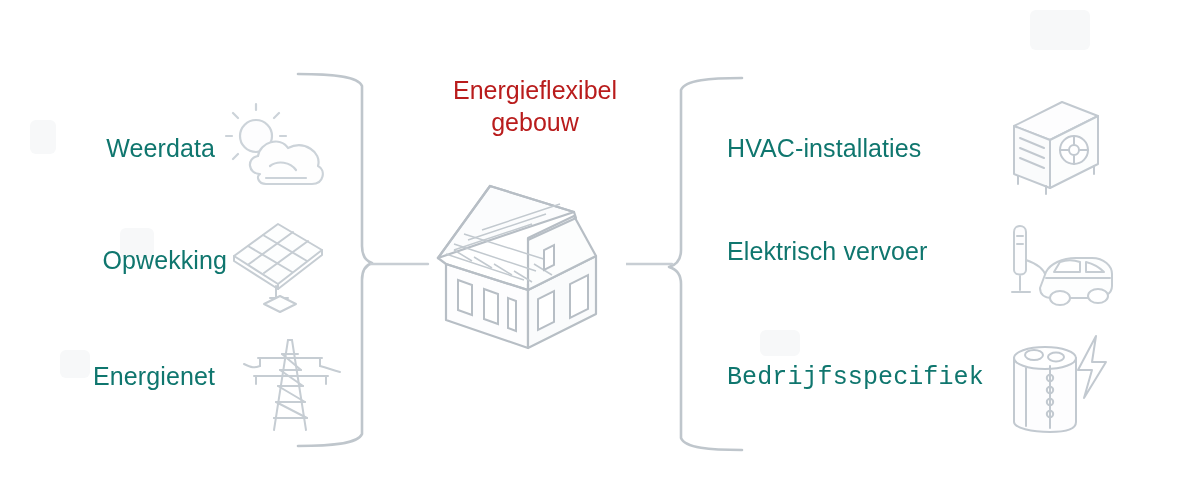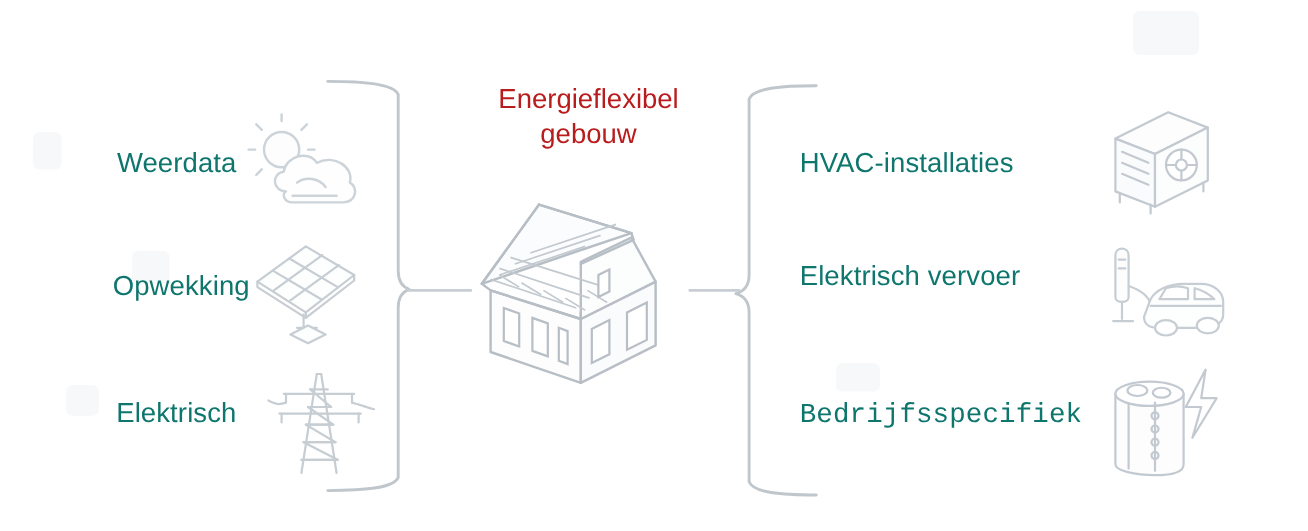--- a/index.html
+++ b/index.html
@@ -195,21 +195,21 @@
 
         <path d="M 8 40 L 8 45 L 52 73 L 52 68"></path>
         <path d="M 52 73 L 96 39 L 96 34"></path>
 
         <path d="M 50 70 L 50 82 M 44 82 L 62 82"></path>
         <path d="M 38 88 L 54 80 L 70 88 L 54 96 Z" fill="#fdfefe"></path>
       </g>
     </svg>
   </div>
 
-  <div class="label left" style="left:0px; top:361px; width:215px;">Elektrisch</div>
+  <div class="label left" style="left:0px; top:361px; width:215px;">Energienet</div>
 
   <div class="icon" style="left:244px; top:328px;">
     <svg width="96" height="108" viewBox="0 0 96 108">
       <g fill="none" stroke="#c6cdd3" stroke-width="2" stroke-linecap="round" stroke-linejoin="round">
 
         <path d="M 30 102 L 44 12 M 62 102 L 48 12"></path>
 
         <path d="M 44 12 L 48 12"></path>
 
         <path d="M 38 26 L 54 26 M 36 42 L 57 42 M 34 58 L 59 58

